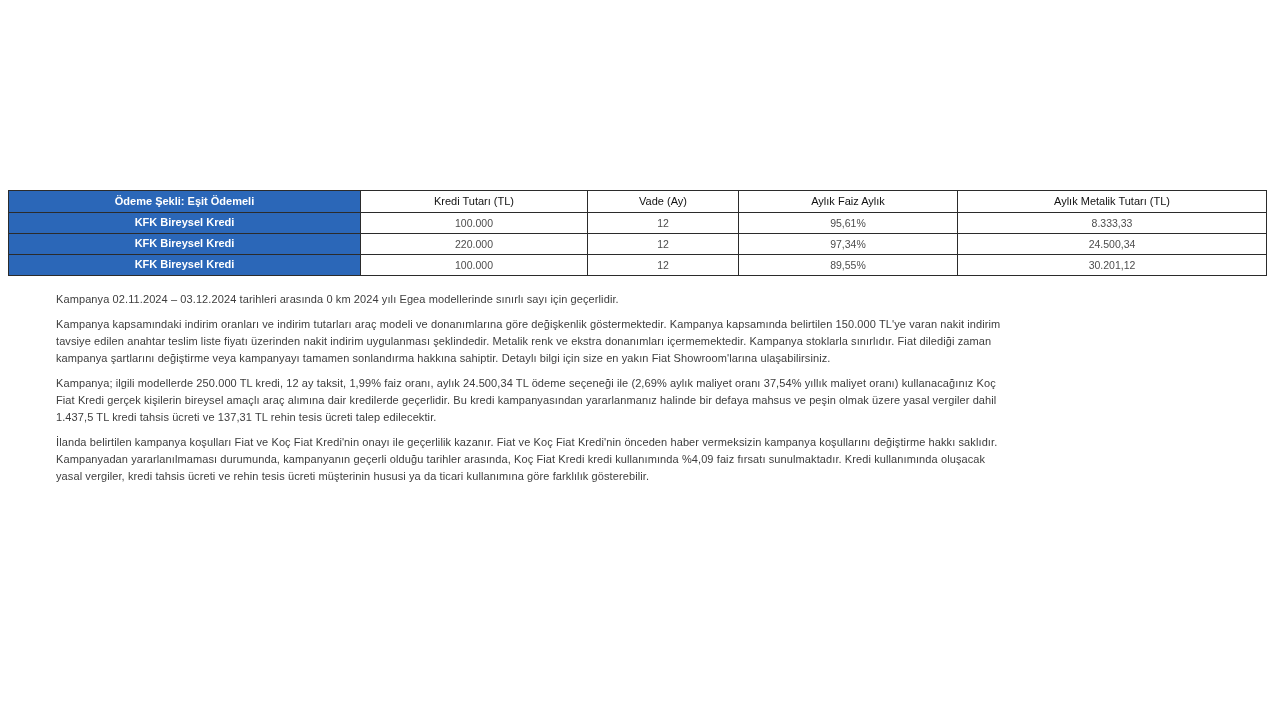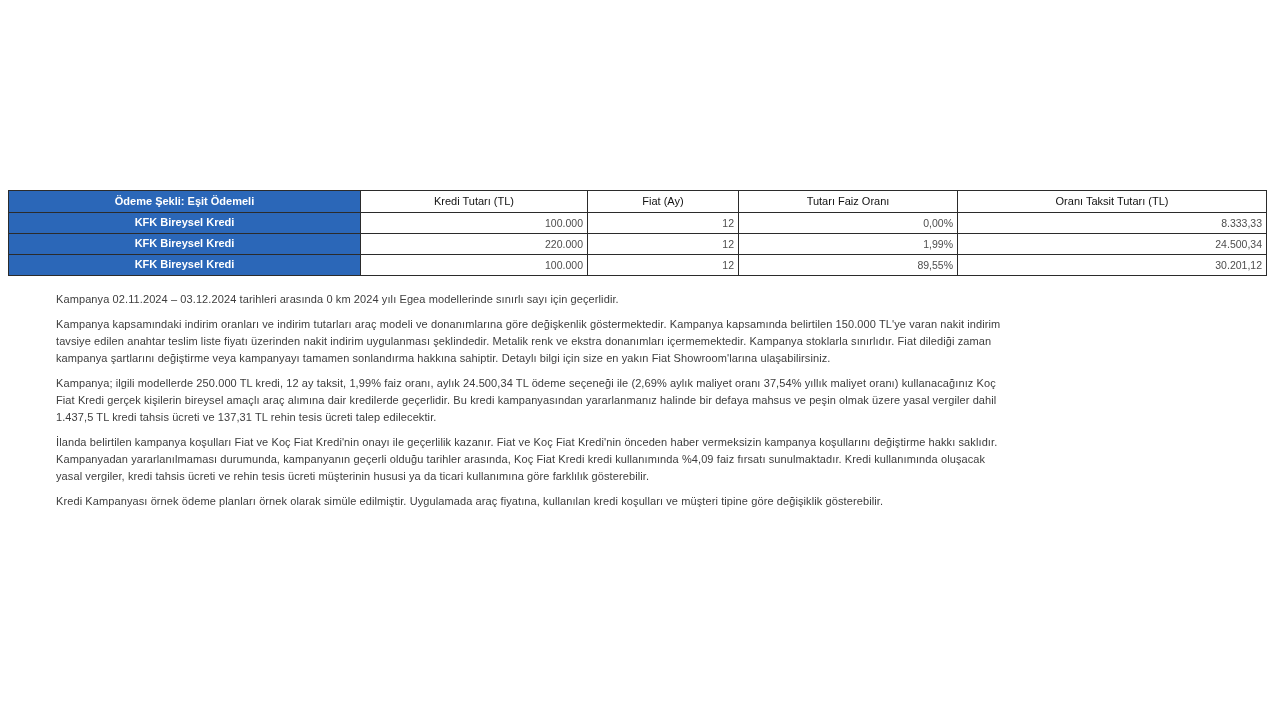--- a/index.html
+++ b/index.html
@@ -41,21 +41,20 @@
   }
   table.plan .blue-cell{
     background:var(--accent);
     color:#ffffff;
     font-weight:bold;
   }
   table.plan td.value{
     color:#4d4d4d;
     font-weight:normal;
     font-size:10.5px;
-    text-align:right;
   }
   
   .disclaimers{
     margin:15px 14px 0 8px;
     max-width:1253px;
   }
   .disclaimers p{
     font-size:11px;
     line-height:17px;
     color:#3d3d3d;
@@ -75,50 +74,49 @@
       <col style="width:352px">
       <col style="width:227px">
       <col style="width:151px">
       <col style="width:219px">
       <col style="width:309px">
     </colgroup>
     <thead>
       <tr>
         <th class="blue-cell">Ödeme Şekli: Eşit Ödemeli</th>
         <th>Kredi Tutarı (TL)</th>
-        <th>Fiat (Ay)</th>
-        <th>Tutarı Faiz Oranı</th>
-        <th>Oranı Taksit Tutarı (TL)</th>
+        <th>Vade (Ay)</th>
+        <th>Aylık Faiz Aylık</th>
+        <th>Aylık Metalik Tutarı (TL)</th>
       </tr>
     </thead>
     <tbody>
       <tr>
         <td class="blue-cell">KFK Bireysel Kredi</td>
         <td class="value">100.000</td>
         <td class="value">12</td>
-        <td class="value">0,00%</td>
+        <td class="value">95,61%</td>
         <td class="value">8.333,33</td>
       </tr>
       <tr>
         <td class="blue-cell">KFK Bireysel Kredi</td>
         <td class="value">220.000</td>
         <td class="value">12</td>
-        <td class="value">1,99%</td>
+        <td class="value">97,34%</td>
         <td class="value">24.500,34</td>
       </tr>
       <tr>
         <td class="blue-cell">KFK Bireysel Kredi</td>
         <td class="value">100.000</td>
         <td class="value">12</td>
         <td class="value">89,55%</td>
         <td class="value">30.201,12</td>
       </tr>
     </tbody>
   </table>
 
   <div class="disclaimers">
     <p>Kampanya 02.11.2024 – 03.12.2024 tarihleri arasında 0 km 2024 yılı Egea modellerinde sınırlı sayı için geçerlidir.</p>
     <p>Kampanya kapsamındaki indirim oranları ve indirim tutarları araç modeli ve donanımlarına göre değişkenlik göstermektedir. Kampanya kapsamında belirtilen 150.000 TL'ye varan nakit indirim tavsiye edilen anahtar teslim liste fiyatı üzerinden nakit indirim uygulanması şeklindedir. Metalik renk ve ekstra donanımları içermemektedir. Kampanya stoklarla sınırlıdır. Fiat dilediği zaman kampanya şartlarını değiştirme veya kampanyayı tamamen sonlandırma hakkına sahiptir. Detaylı bilgi için size en yakın Fiat Showroom'larına ulaşabilirsiniz.</p>
     <p>Kampanya; ilgili modellerde 250.000 TL kredi, 12 ay taksit, 1,99% faiz oranı, aylık 24.500,34 TL ödeme seçeneği ile (2,69% aylık maliyet oranı 37,54% yıllık maliyet oranı) kullanacağınız Koç Fiat Kredi gerçek kişilerin bireysel amaçlı araç alımına dair kredilerde geçerlidir. Bu kredi kampanyasından yararlanmanız halinde bir defaya mahsus ve peşin olmak üzere yasal vergiler dahil 1.437,5 TL kredi tahsis ücreti ve 137,31 TL rehin tesis ücreti talep edilecektir.</p>
     <p>İlanda belirtilen kampanya koşulları Fiat ve Koç Fiat Kredi'nin onayı ile geçerlilik kazanır. Fiat ve Koç Fiat Kredi'nin önceden haber vermeksizin kampanya koşullarını değiştirme hakkı saklıdır. Kampanyadan yararlanılmaması durumunda, kampanyanın geçerli olduğu tarihler arasında, Koç Fiat Kredi kredi kullanımında %4,09 faiz fırsatı sunulmaktadır. Kredi kullanımında oluşacak yasal vergiler, kredi tahsis ücreti ve rehin tesis ücreti müşterinin hususi ya da ticari kullanımına göre farklılık gösterebilir.</p>
-    <p>Kredi Kampanyası örnek ödeme planları örnek olarak simüle edilmiştir. Uygulamada araç fiyatına, kullanılan kredi koşulları ve müşteri tipine göre değişiklik gösterebilir.</p>
   </div>
 </div>
 
 </body></html>

